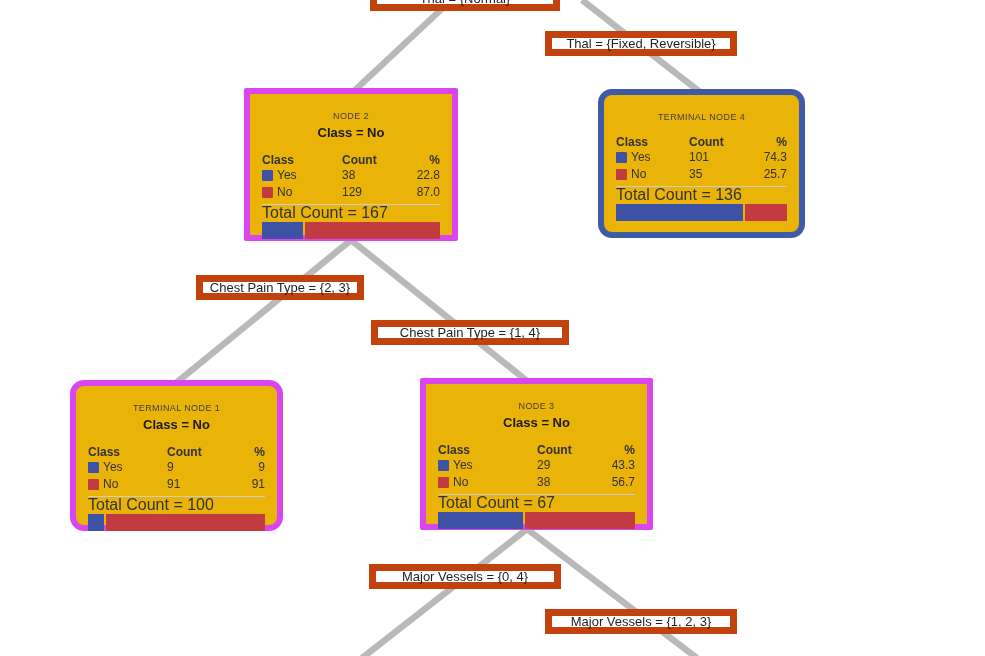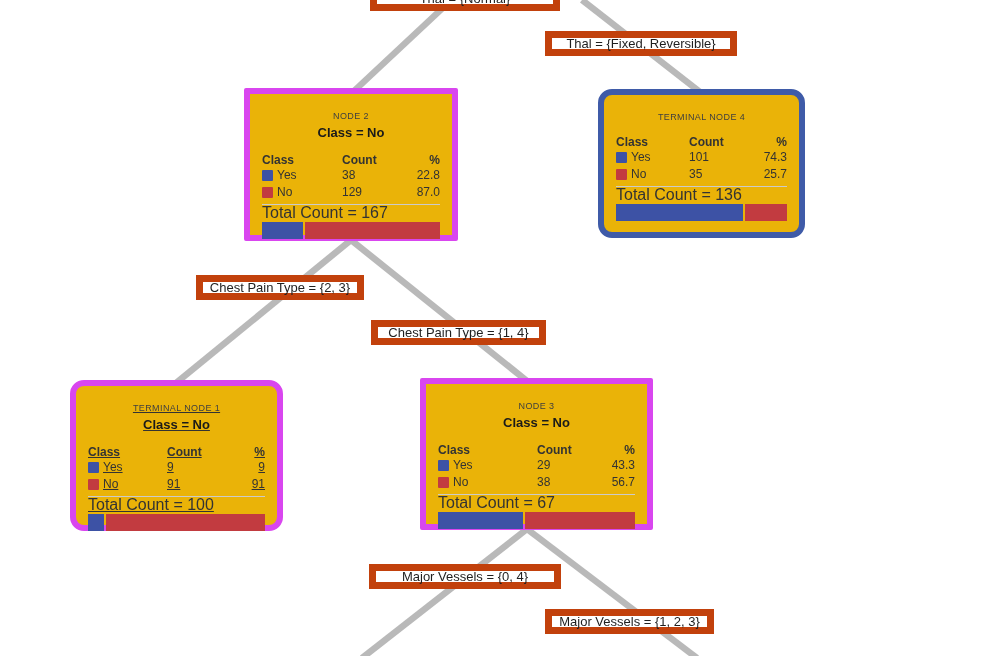--- a/index.html
+++ b/index.html
@@ -54,23 +54,23 @@
     <line x1="582" y1="0" x2="700" y2="92" stroke="#b9b9b9" stroke-width="6.5"></line>
     <line x1="351" y1="240" x2="176" y2="383" stroke="#b9b9b9" stroke-width="6.5"></line>
     <line x1="351" y1="240" x2="527" y2="381" stroke="#b9b9b9" stroke-width="6.5"></line>
     <line x1="527" y1="529" x2="362" y2="658" stroke="#b9b9b9" stroke-width="6.5"></line>
     <line x1="527" y1="529" x2="697" y2="658" stroke="#b9b9b9" stroke-width="6.5"></line>
   </svg>
 
   <div class="edge-label" style="left:370px;top:-14px;width:190px;">Thal = {Normal}</div>
   <div class="edge-label" style="left:545px;top:31px;width:192px;">Thal = {Fixed, Reversible}</div>
   <div class="edge-label" style="left:196px;top:275px;width:168px;">Chest Pain Type = {2, 3}</div>
-  <div class="edge-label" style="left:371px;top:320px;width:175px;">Chest Pain Type = {1, 4}</div>
+  <div class="edge-label" style="left:371px;top:320px;width:198px;">Chest Pain Type = {1, 4}</div>
   <div class="edge-label" style="left:369px;top:564px;width:192px;">Major Vessels = {0, 4}</div>
-  <div class="edge-label" style="left:545px;top:609px;width:169px;">Major Vessels = {1, 2, 3}</div>
+  <div class="edge-label" style="left:545px;top:609px;width:192px;">Major Vessels = {1, 2, 3}</div>
 
   <div class="node" style="left:244px;top:88px;width:214px;height:153px;">
     <div class="n-title">NODE 2</div>
     <div class="n-class">Class = No</div>
     <div class="n-table">
       <div class="t-head">
         <span class="c-label">Class</span>
         <span class="c-count">Count</span>
         <span class="c-pct">%</span>
       </div>
@@ -125,21 +125,21 @@
       </div>
     </div>
     <div class="n-div"></div>
     <div class="n-total">Total Count = 136</div>
     <div class="n-bar">
       <span class="seg blue" style="width: 74.3%;"></span>
       <span class="seg red"></span>
     </div>
   </div>
 
-  <div class="node terminal" style="left:70px;top:380px;width:213px;height:151px;text-decoration:underline;">
+  <div class="node terminal" style="left:70px;top:380px;width:213px;height:151px;">
     <div class="n-title">TERMINAL NODE 1</div>
     <div class="n-class">Class = No</div>
     <div class="n-table">
       <div class="t-head">
         <span class="c-label">Class</span>
         <span class="c-count">Count</span>
         <span class="c-pct">%</span>
       </div>
       <div class="t-row">
         <span class="c-label">

